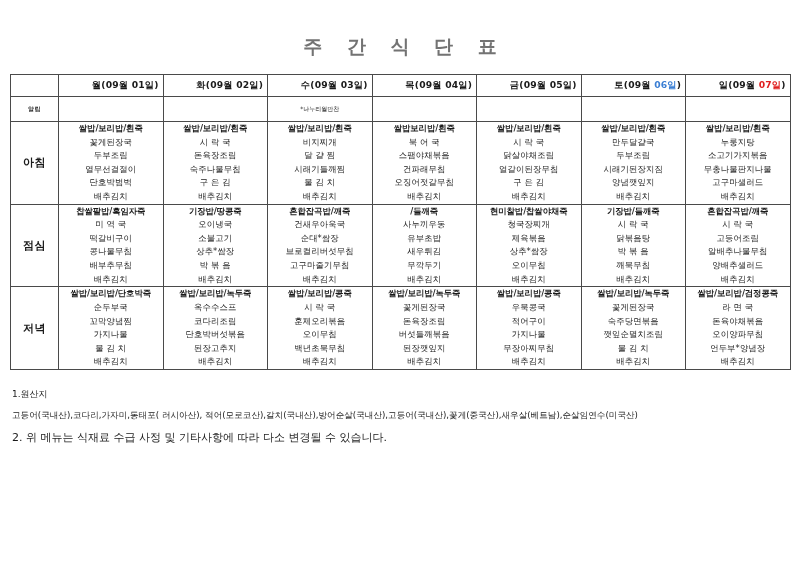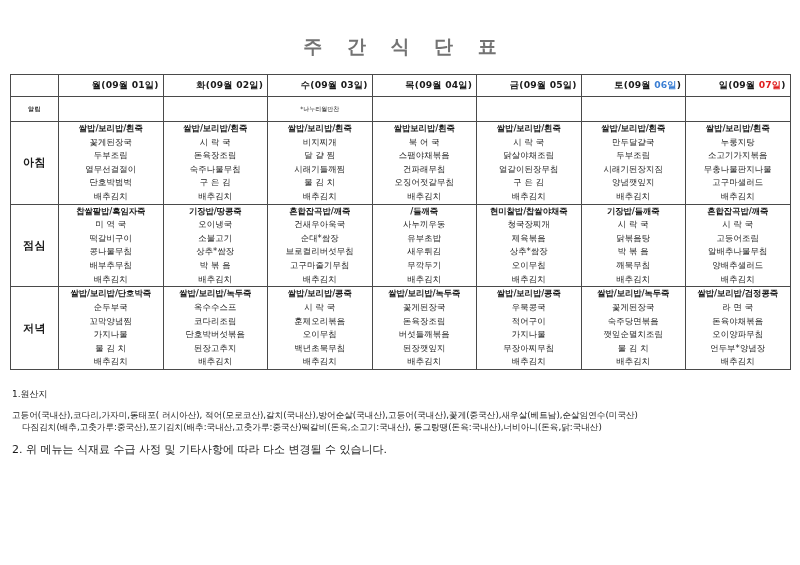--- a/index.html
+++ b/index.html
@@ -332,17 +332,16 @@
             <span class="dish">언두부*양념장</span>
             <span class="dish">배추김치</span>
           </td>
       </tr>
     </tbody>
   </table>
 
   <div class="footer">
     <div class="origin-title">1.원산지</div>
     <div class="fline">고등어(국내산),코다리,가자미,동태포( 러시아산),  적어(모로코산),갈치(국내산),방어순살(국내산),고등어(국내산),꽃게(중국산),새우살(베트남),순살임연수(미국산)</div>
-    <div class="fline indent">다짐김치(배추,고춧가루:중국산),포기김치(배추:국내산,고춧가루:중국산)떡갈비(돈육,소고기:국내산),  동그랑땡(돈육:국내산),너비아니(돈육,닭:국내산)</div>
     <div class="note2">2. 위 메뉴는 식재료 수급 사정 및 기타사항에 따라 다소 변경될 수 있습니다.</div>
   </div>
 
 </div>
 
 </body></html>

